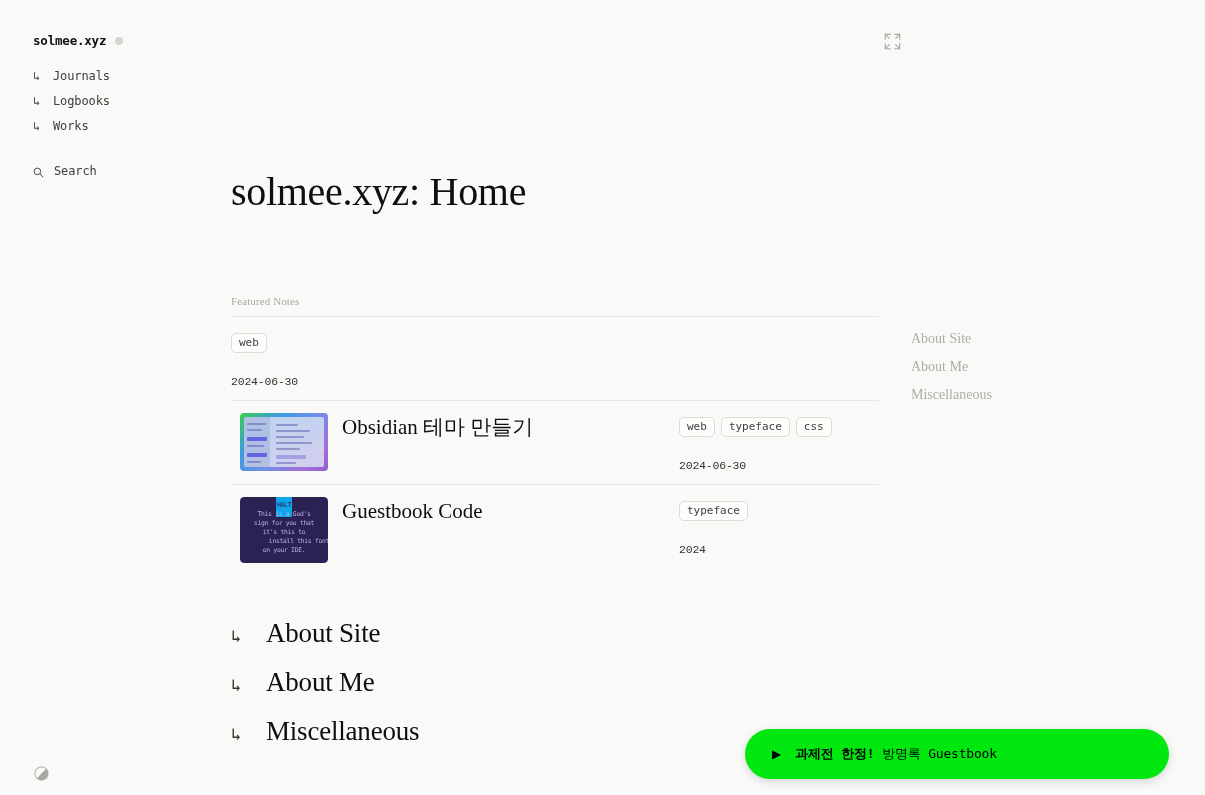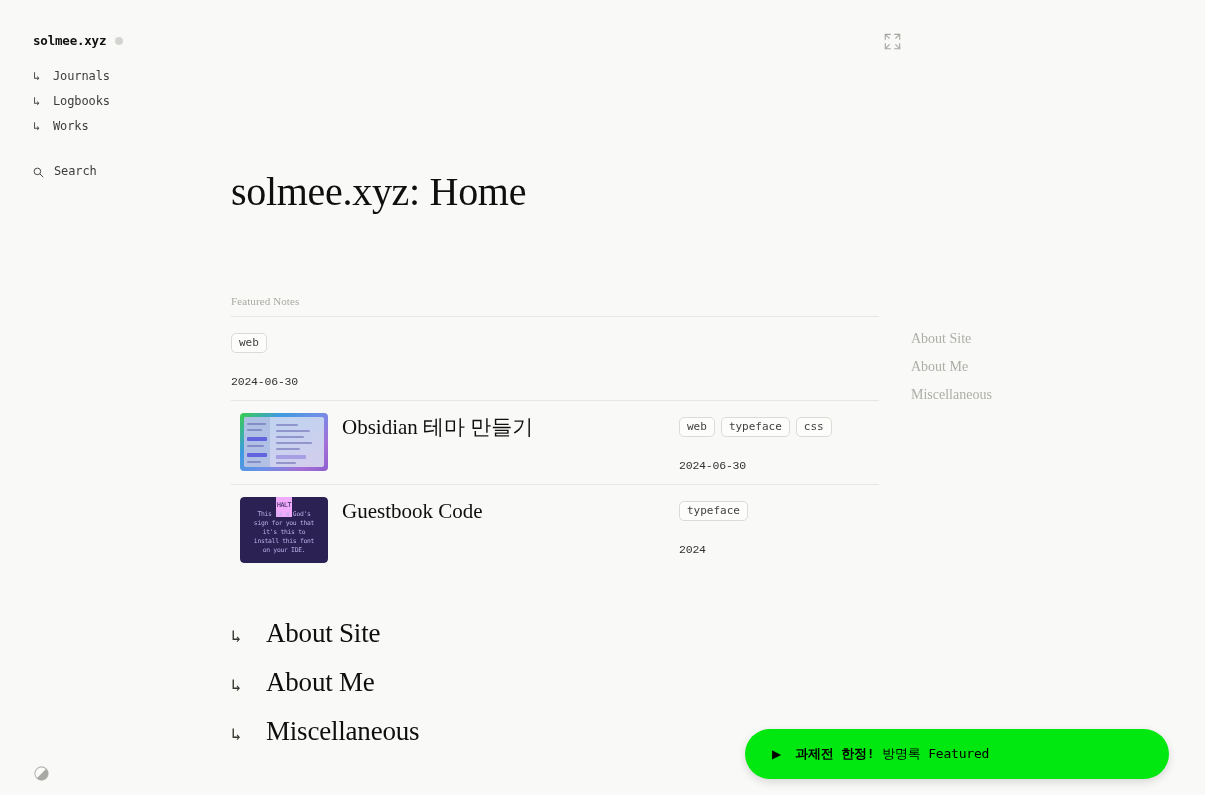--- a/index.html
+++ b/index.html
@@ -356,21 +356,21 @@
     text-align: center;
     font-family: "DejaVu Sans Mono", monospace;
     font-size: 6.4px;
     color: #b9aee8;
     letter-spacing: -0.3px;
     line-height: 1;
     white-space: nowrap;
   }
 
   .pix-hl {
-    background: #f0abfc;
+    background: #0ea5e9;
     color: #2b2152;
     padding: 8px 1px;
     text-align: right;
   }
 </style>
 </head>
 <body>
 
 <div class="sidebar">
 
@@ -477,21 +477,21 @@
     </div>
 
     <div class="note-row">
       <div class="note-left">
         <div class="note-thumb square">
           <div class="thumb-dark"></div>
           <div class="pix-line" style="top:5px;"><span class="pix-hl">HALT</span></div>
           <div class="pix-line" style="top:14px;">This is a God's</div>
           <div class="pix-line" style="top:23px;">sign for you that</div>
           <div class="pix-line" style="top:32px;">it's this to</div>
-          <div class="pix-line" style="top:41px;">install this font</div>
+          <div class="pix-line" style="top:41px;margin-left:15px;">install this font</div>
           <div class="pix-line" style="top:50px;">on your IDE.</div>
         </div>
         <div class="note-title">Guestbook Code</div>
       </div>
       <div class="note-right">
         <div class="tag-group">
           <span class="tag">typeface</span>
         </div>
         <div class="note-date">2024</div>
       </div>
@@ -514,16 +514,16 @@
       <span class="big-label">About Me</span>
     </div>
     <div class="big-link-row">
       <span class="big-arrow">↳</span>
       <span class="big-label">Miscellaneous</span>
     </div>
   </nav>
 
   <div class="guestbook">
     <span class="guestbook-play">▶</span>
-    <span class="guestbook-text"><span class="gb-strong">과제전 한정!</span><span> 방명록 Featured</span></span>
+    <span class="guestbook-text"><span class="gb-strong">과제전 한정!</span><span> 방명록 Guestbook</span></span>
   </div>
 
 </div>
 
 </body></html>

